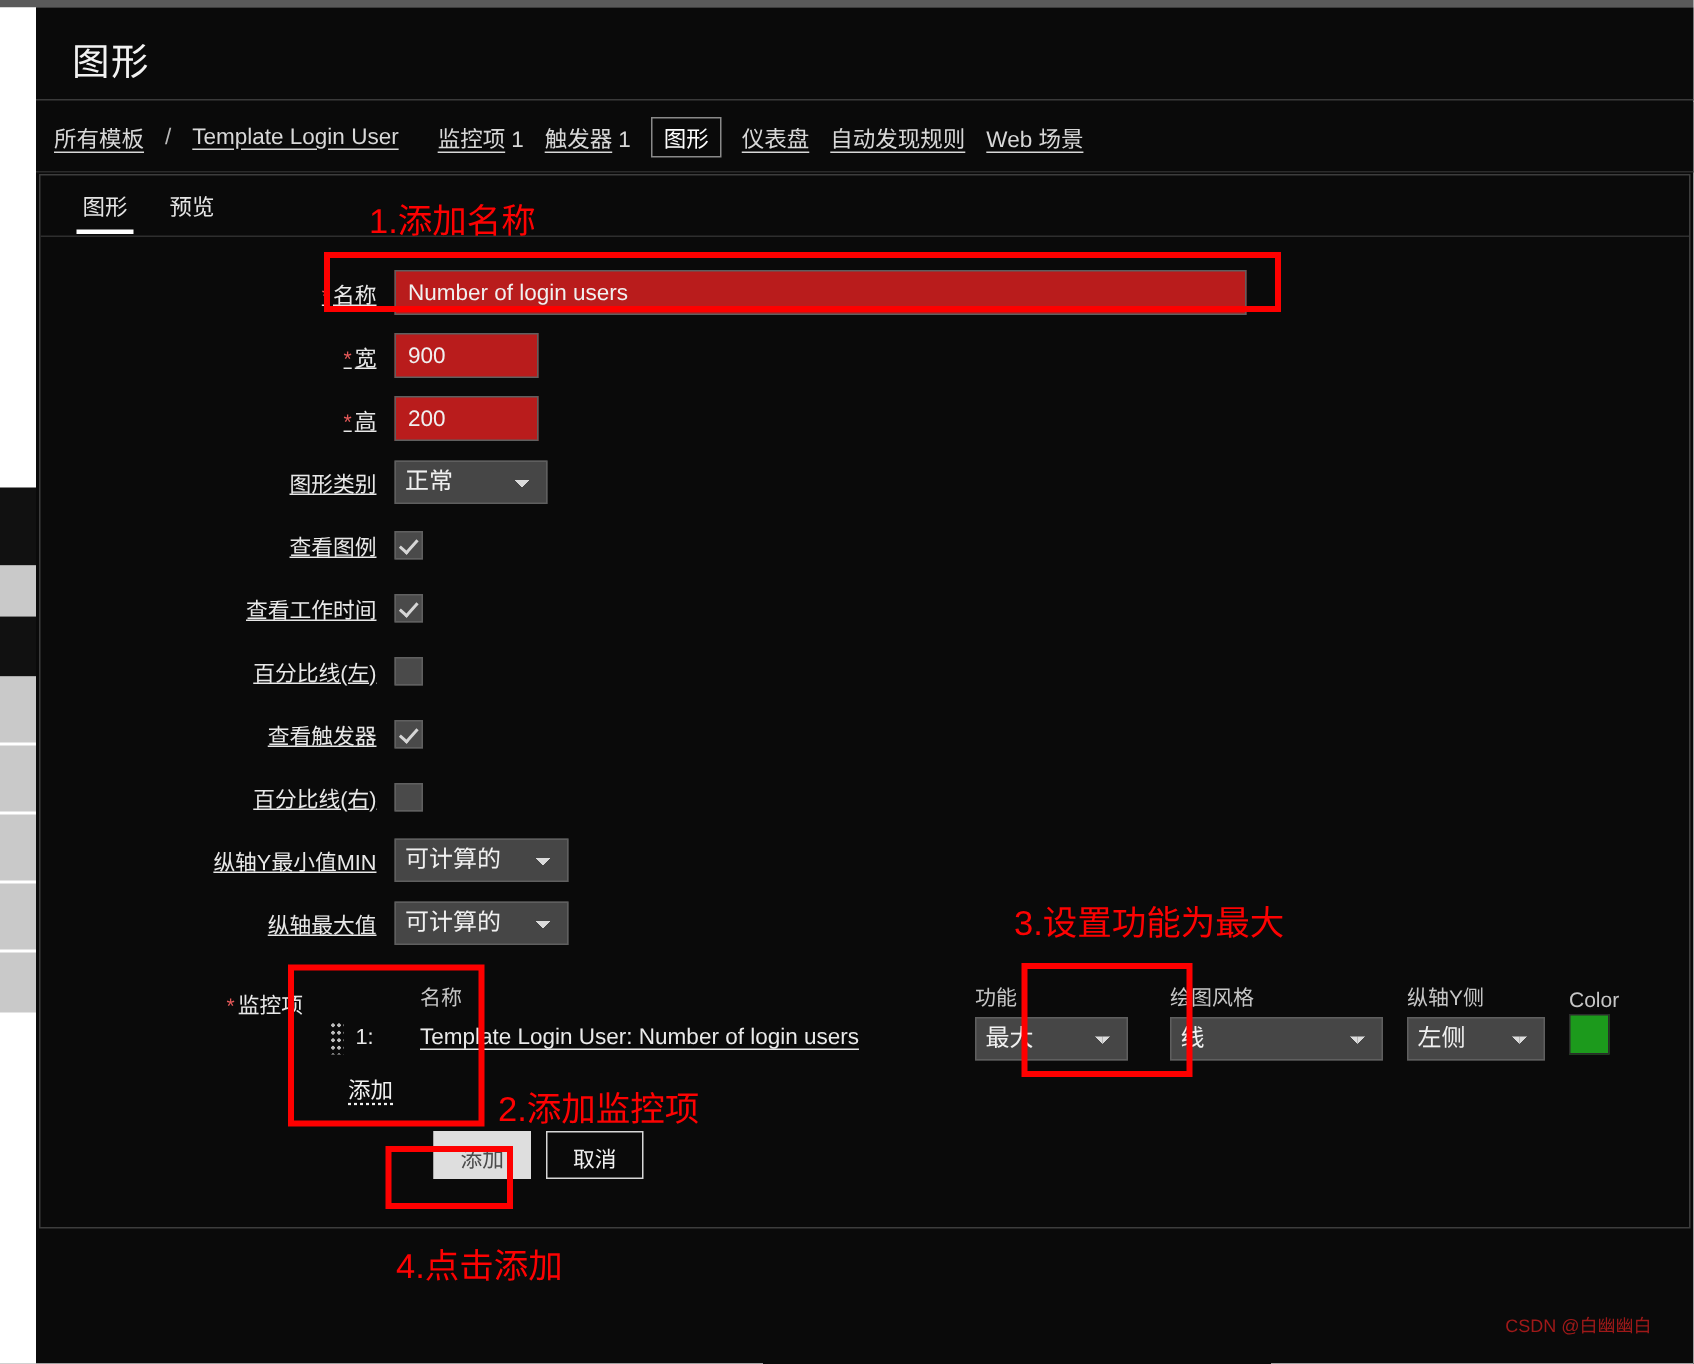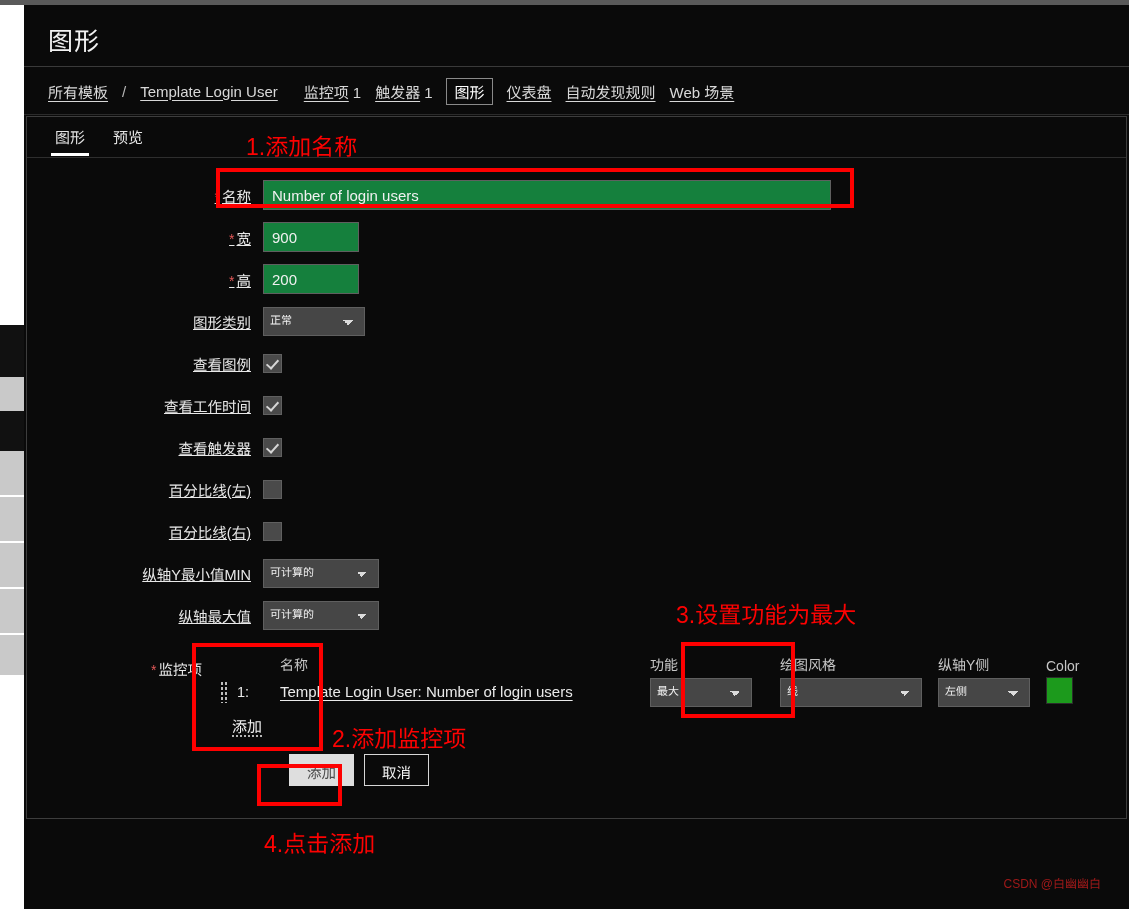--- a/index.html
+++ b/index.html
@@ -87,21 +87,21 @@
   .navbar {
     position: absolute;
     left: 0; top: 63px;
     width: 1105px;
     height: 47px;
     background: #0a0a0a;
     border-bottom: 1px solid #2b2b2b;
     box-sizing: border-box;
     display: flex;
     align-items: center;
-    padding-left: 24px;
+    padding-left: 12px;
   }
   .nav-link {
     color: #d8d8d8;
     font-size: 15px;
     text-decoration: underline;
     text-underline-offset: 3px;
     margin-right: 14px;
     cursor: pointer;
     white-space: nowrap;
   }
@@ -189,39 +189,39 @@
     white-space: nowrap;
     text-decoration: underline;
   }
   .req {
     color: #e45959;
     margin-right: 2px;
     font-size: 14px;
   }
 
   input.txt {
-    background: #15803d;
+    background: #b91c1c;
     border: 1px solid #5f5f5f;
     color: #f0f0f0;
     font-size: 15px;
     font-family: "Liberation Sans", sans-serif;
     padding: 5px 8px;
     box-sizing: border-box;
     outline: none;
     height: 30px;
   }
   input.txt.wide { width: 568px; }
   input.txt.num  { width: 96px; }
 
   select.sel {
     background: #464646;
     border: 1px solid #5f5f5f;
     color: #f0f0f0;
-    font-size: 11px;
-    font-family: Liberation Mono, monospace;
+    font-size: 16px;
+    font-family: Liberation Serif, serif;
     padding: 4px 6px;
     height: 29px;
     box-sizing: border-box;
     outline: none;
     appearance: none;
     -webkit-appearance: none;
     background-image:
       linear-gradient(45deg, transparent 50%, #dcdcdc 50%),
       linear-gradient(135deg, #dcdcdc 50%, transparent 50%);
     background-position:
@@ -458,27 +458,27 @@
           <div class="flabel">查看图例</div>
           <span class="cbox on"></span>
         </div>
 
         <div class="frow">
           <div class="flabel">查看工作时间</div>
           <span class="cbox on"></span>
         </div>
 
         <div class="frow">
+          <div class="flabel">百分比线(左)</div>
+          <span class="cbox"></span>
+        </div>
+
+        <div class="frow">
           <div class="flabel">查看触发器</div>
           <span class="cbox on"></span>
-        </div>
-
-        <div class="frow">
-          <div class="flabel">百分比线(左)</div>
-          <span class="cbox"></span>
         </div>
 
         <div class="frow">
           <div class="flabel">百分比线(右)</div>
           <span class="cbox"></span>
         </div>
 
         <div class="frow">
           <div class="flabel">纵轴Y最小值MIN</div>
           <select class="sel w116">

